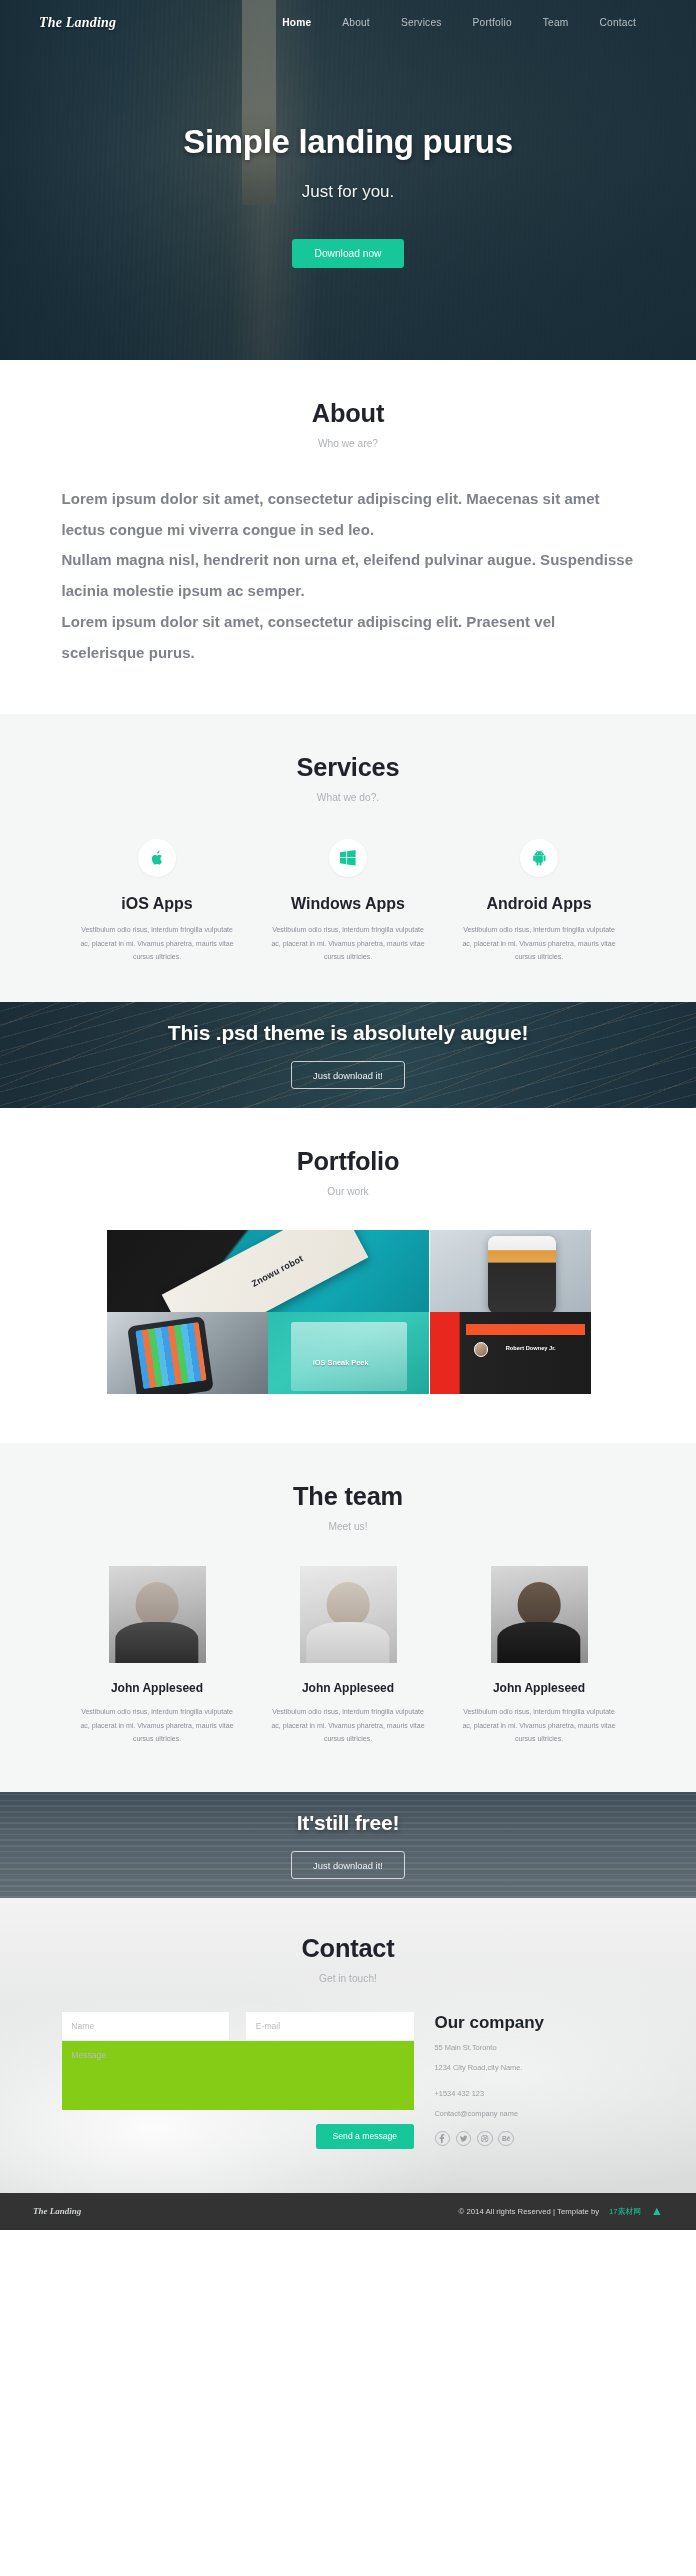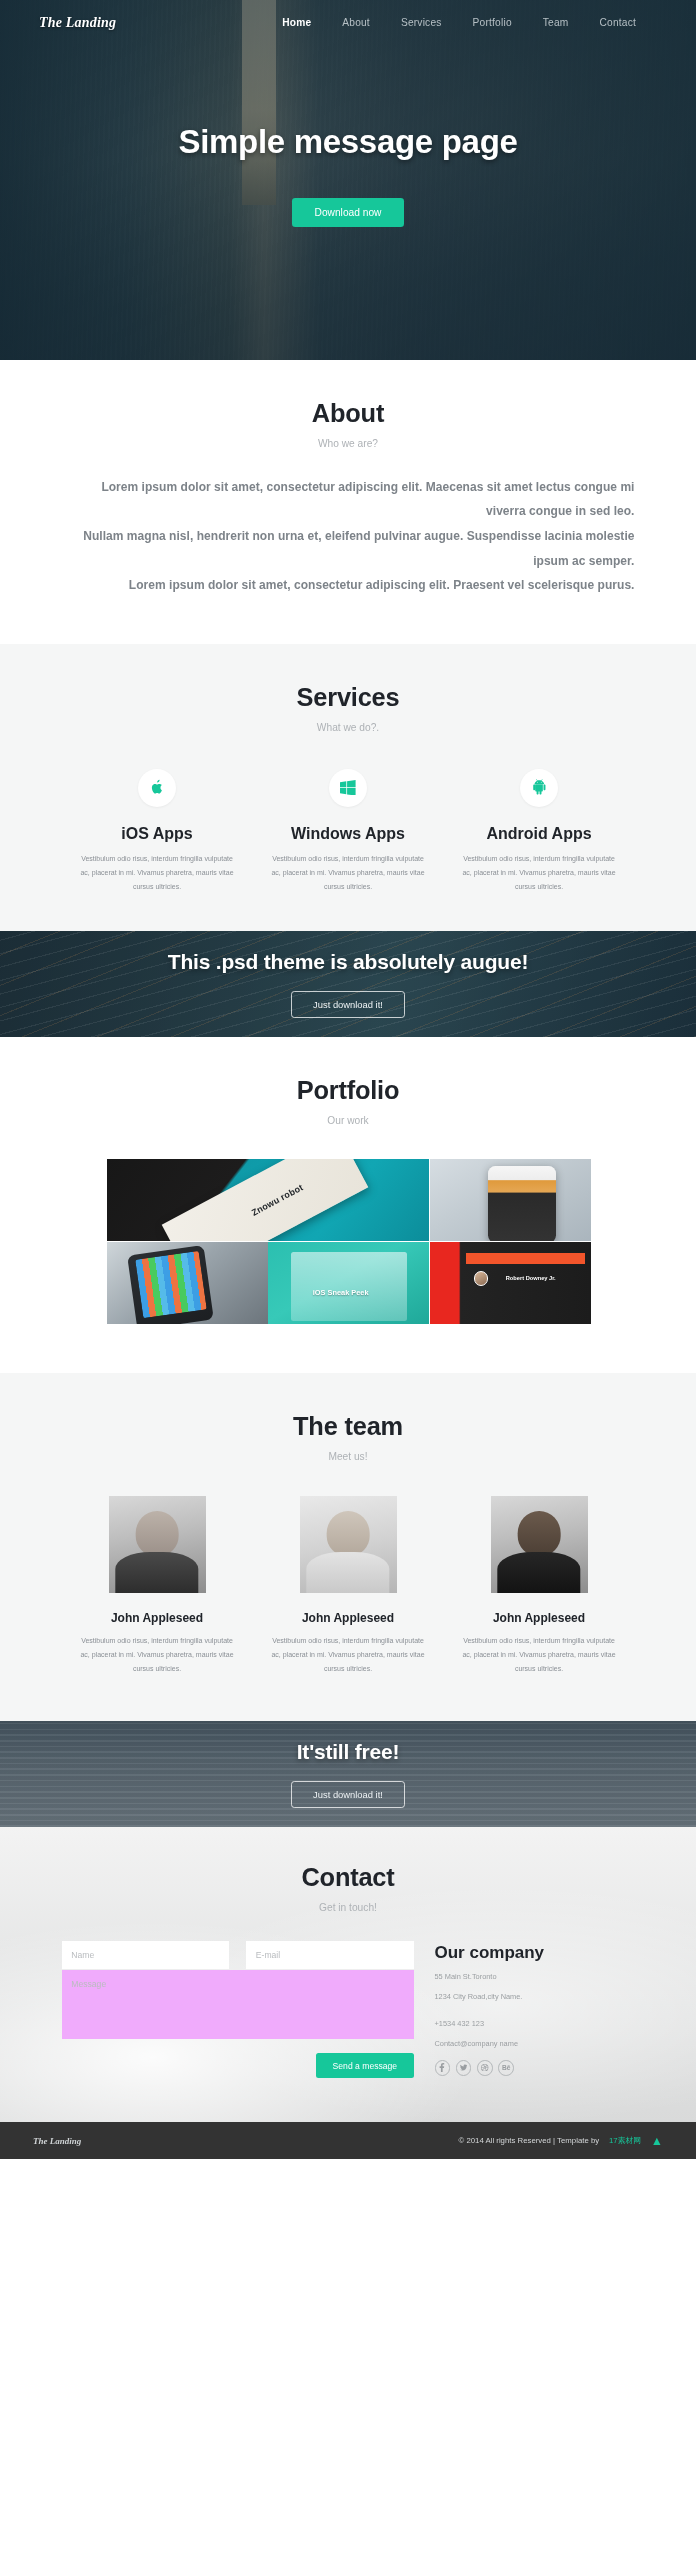--- a/index.html
+++ b/index.html
@@ -86,22 +86,22 @@
     color: #20242a; letter-spacing: -0.2px;
   }
   .sec-sub {
     text-align: center; font-size: 10.2px; color: #aeb2b6;
     margin-top: 9.8px; font-weight: normal;
   }
   .wrap { width: 573px; margin: 0 auto; }
 
   .about { background: #fff; padding-bottom: 46px; }
   .about-copy {
-    margin-top: 26px; text-align: right;
-    font-size: 12px; color: #7d8389; line-height: 2.05;
+    margin-top: 35px; text-align: left;
+    font-size: 15px; color: #7d8389; line-height: 2.05;
     font-weight: bold; letter-spacing: 0.04px;
   }
 
   
   .services { background: #f5f6f6; }
   .svc-grid { display: flex; margin-top: 36px; }
   .svc { flex: 1; text-align: center; padding: 0 14.7px; }
   .svc-icon {
     width: 38px; height: 38px; margin: 0 auto;
     background: #fff; border-radius: 50%;
@@ -289,21 +289,21 @@
   .contact-cols { display: flex; margin-top: 28px; gap: 21px; }
   .form-col { width: 352px; }
   .row2 { display: flex; gap: 17px; }
   .field {
     flex: 1; background: #fff; border: none;
     padding: 9px 9.8px; font-size: 8.6px; color: #5c6165;
     font-family: inherit; outline: none;
   }
   .field::placeholder { color: #b9bcbf; }
   .textarea {
-    width: 100%; background: #f0abfc; border: none; margin-top: 0.8px;
+    width: 100%; background: #84cc16; border: none; margin-top: 0.8px;
     padding: 9px 9.8px; font-size: 8.6px; color: #5c6165;
     font-family: inherit; height: 69px; resize: none; outline: none;
   }
   .textarea::placeholder { color: #b9bcbf; }
   .send-row { text-align: right; margin-top: 11.5px; }
   .btn-send {
     background: #16c79a; color: #fff; border: none; border-radius: 2.5px;
     padding: 7.4px 16.4px; font-size: 8.6px; cursor: pointer; font-family: inherit;
   }
   .info-col { flex: 1; padding-top: 1.6px; }
@@ -348,21 +348,22 @@
       <a href="#" class="active">Home</a>
       <a href="#">About</a>
       <a href="#">Services</a>
       <a href="#">Portfolio</a>
       <a href="#">Team</a>
       <a href="#">Contact</a>
     </div>
   </nav>
 
   <div class="hero-body">
-    <h1 class="hero-title">Simple message page</h1>
+    <h1 class="hero-title">Simple landing purus</h1>
+    <p class="hero-sub">Just for you.</p>
     <button class="btn-solid">Download now</button>
   </div>
 </header>
 
 <section class="section about">
   <div class="wrap">
     <h2 class="sec-title">About</h2>
     <p class="sec-sub">Who we are?</p>
     <div class="about-copy">
       <div>Lorem ipsum dolor sit amet, consectetur adipiscing elit. Maecenas sit amet lectus congue mi viverra congue in sed leo.</div>

